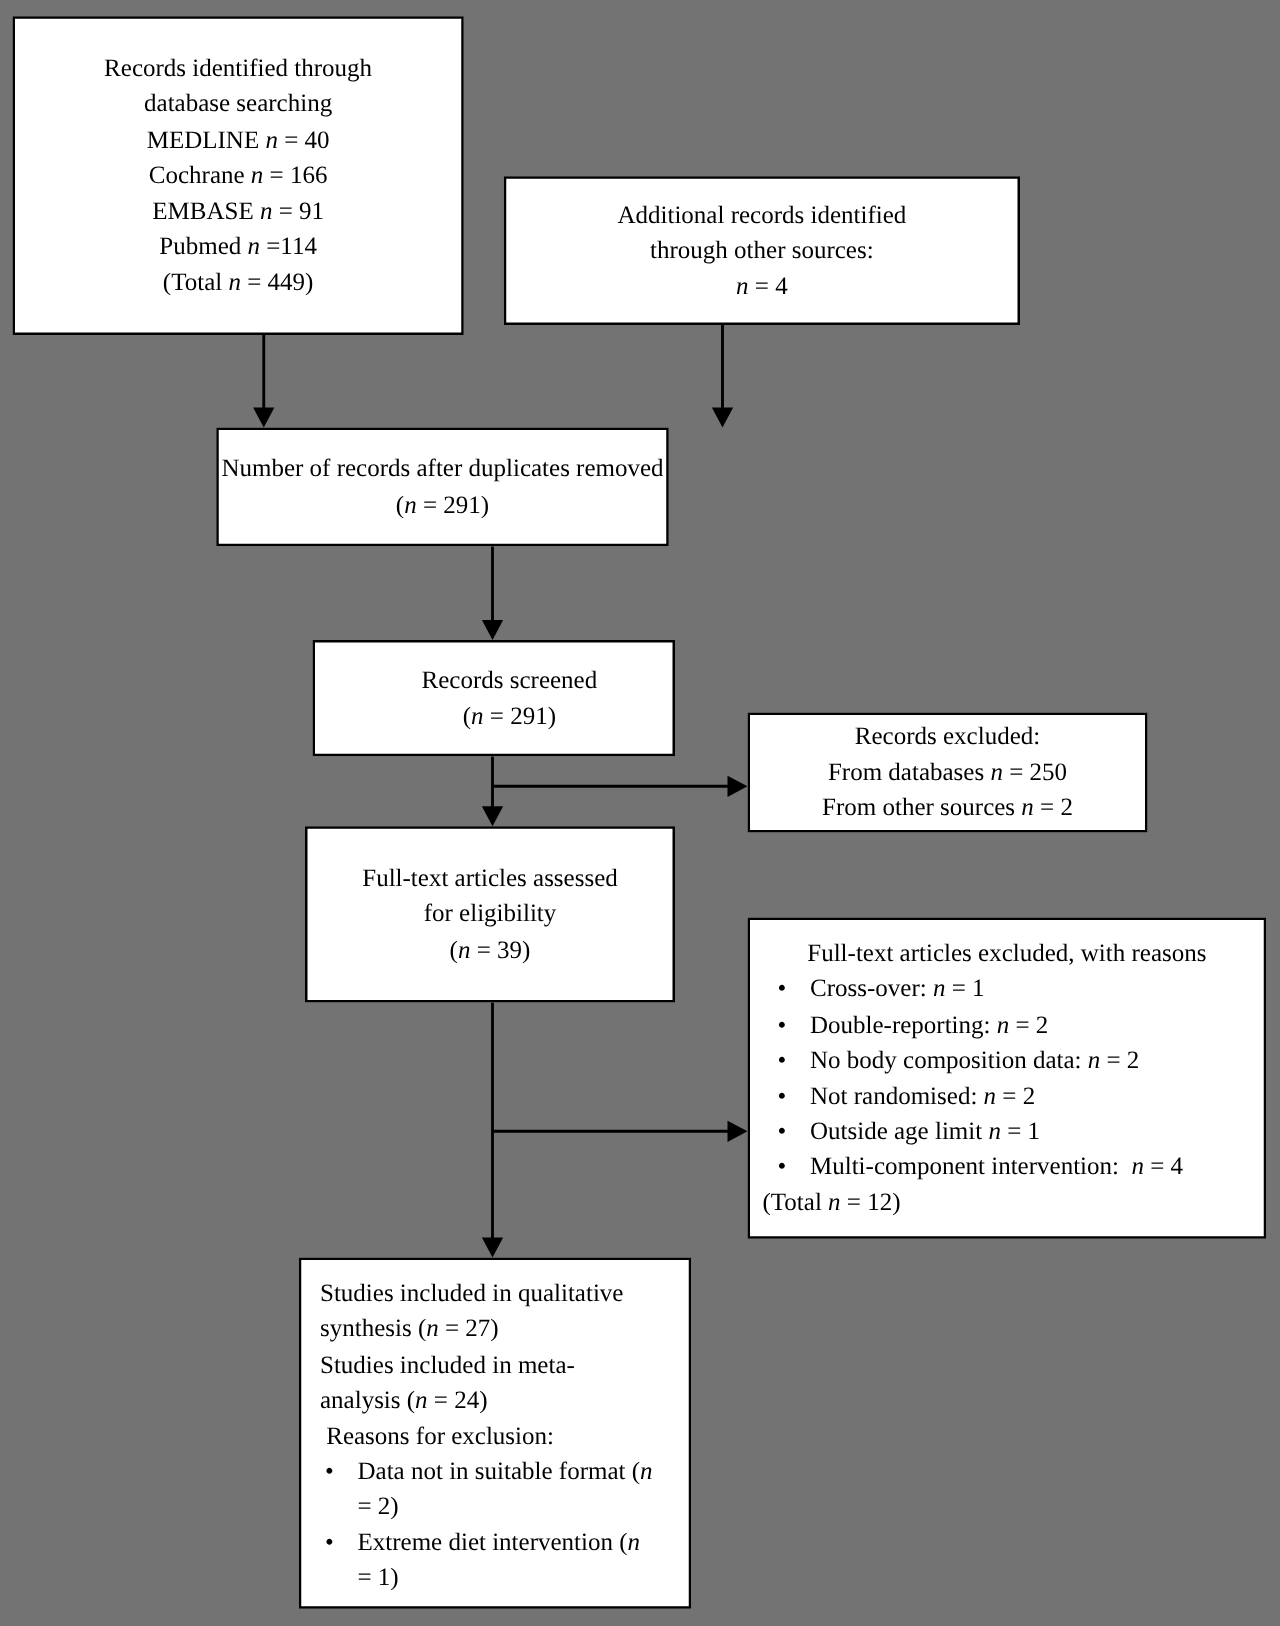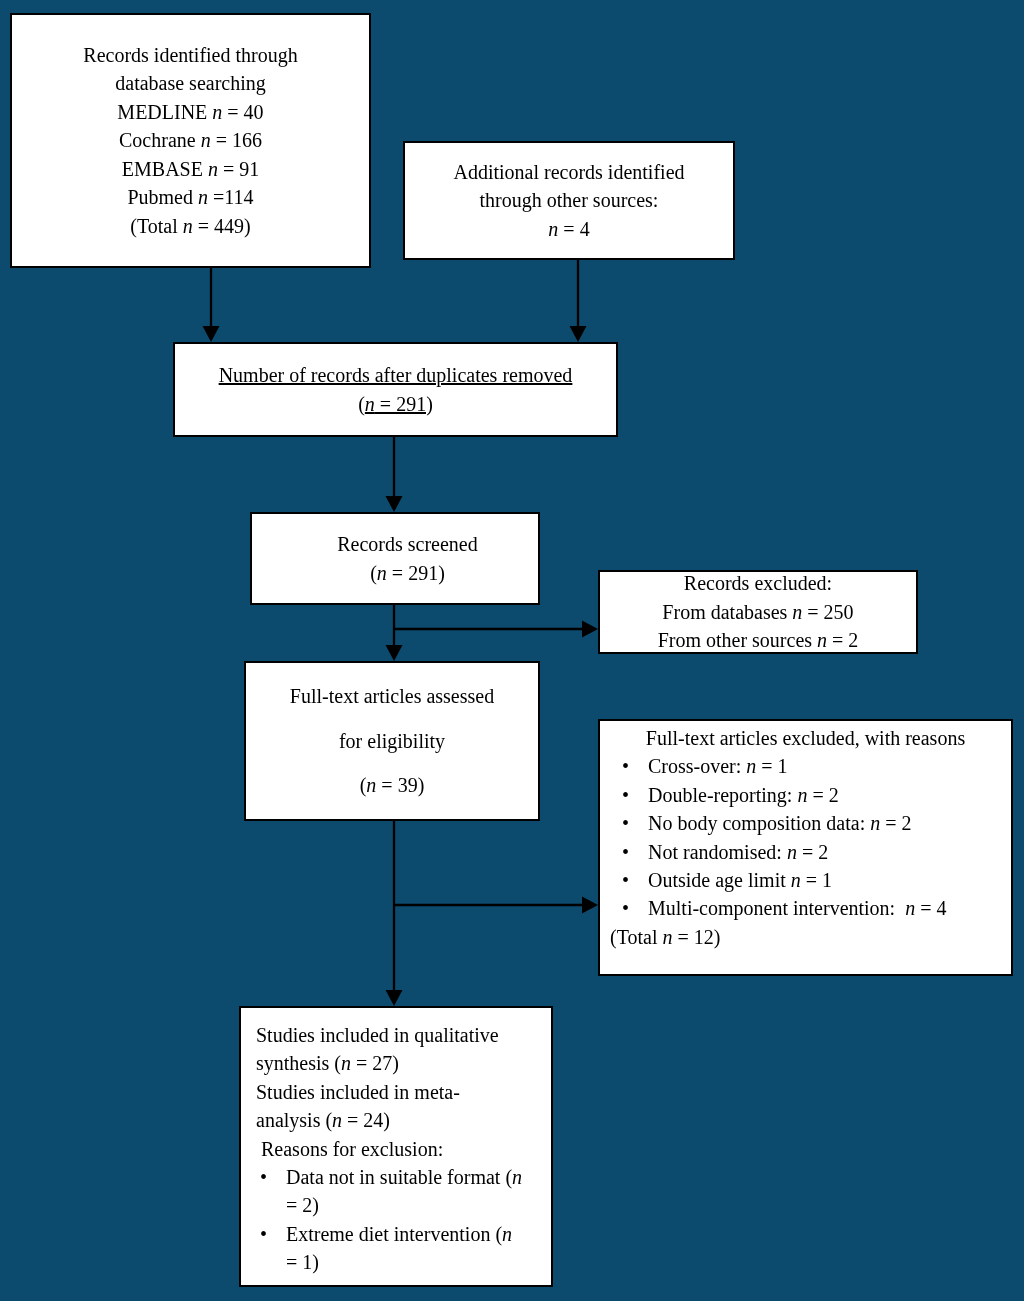--- a/index.html
+++ b/index.html
@@ -4,21 +4,21 @@
 <style>
   html, body {
     margin: 0;
     padding: 0;
     background: #ffffff;
   }
   .canvas {
     position: relative;
     width: 1024px;
     height: 1301px;
-    background: #0c4a6e;
+    background: #737373;
     font-family: "Liberation Serif", "DejaVu Serif", serif;
     color: #000000;
     font-size: 20px;
     line-height: 28.4px;
   }
   .box {
     position: absolute;
     box-sizing: border-box;
     border: 2px solid #000000;
     background: #ffffff;
@@ -26,26 +26,26 @@
   .centered {
     display: flex;
     flex-direction: column;
     justify-content: center;
     text-align: center;
   }
   .line { white-space: pre-wrap; }
   i { font-style: italic; }
 
   #box-identified        { left: 10px;  top: 13px;   width: 361px; height: 255px; }
-  #box-additional        { left: 403px; top: 141px;  width: 332px; height: 119px; }
-  #box-duplicates        { left: 173px; top: 342px;  width: 445px; height: 95px; text-decoration: underline;  }
+  #box-additional        { left: 403px; top: 141px;  width: 413px; height: 119px; }
+  #box-duplicates        { left: 173px; top: 342px;  width: 362px; height: 95px;  }
   #box-screened          { left: 250px; top: 512px;  width: 290px; height: 93px; padding-left: 25px;  }
-  #box-records-excluded  { left: 598px; top: 570px;  width: 320px; height: 84px; }
-  #box-fulltext-assessed { left: 244px; top: 661px;  width: 296px; height: 160px; gap: 16px; }
-  #box-fulltext-excluded { left: 598px; top: 719px;  width: 415px; height: 257px; padding: 3px 10px 0 10px; }
+  #box-records-excluded  { left: 598px; top: 570px;  width: 320px; height: 96px; }
+  #box-fulltext-assessed { left: 244px; top: 661px;  width: 296px; height: 141px; }
+  #box-fulltext-excluded { left: 598px; top: 734px;  width: 415px; height: 257px; padding: 13px 10px 0 10px; }
   #box-included          { left: 239px; top: 1006px; width: 314px; height: 281px; padding: 13px 28px 0 15px; }
 
   #box-fulltext-excluded .title { text-align: center; }
   .bullet-row {
     display: flex;
     align-items: flex-start;
   }
   .bullet-dot {
     flex: 0 0 38px;
     padding-left: 12px;

